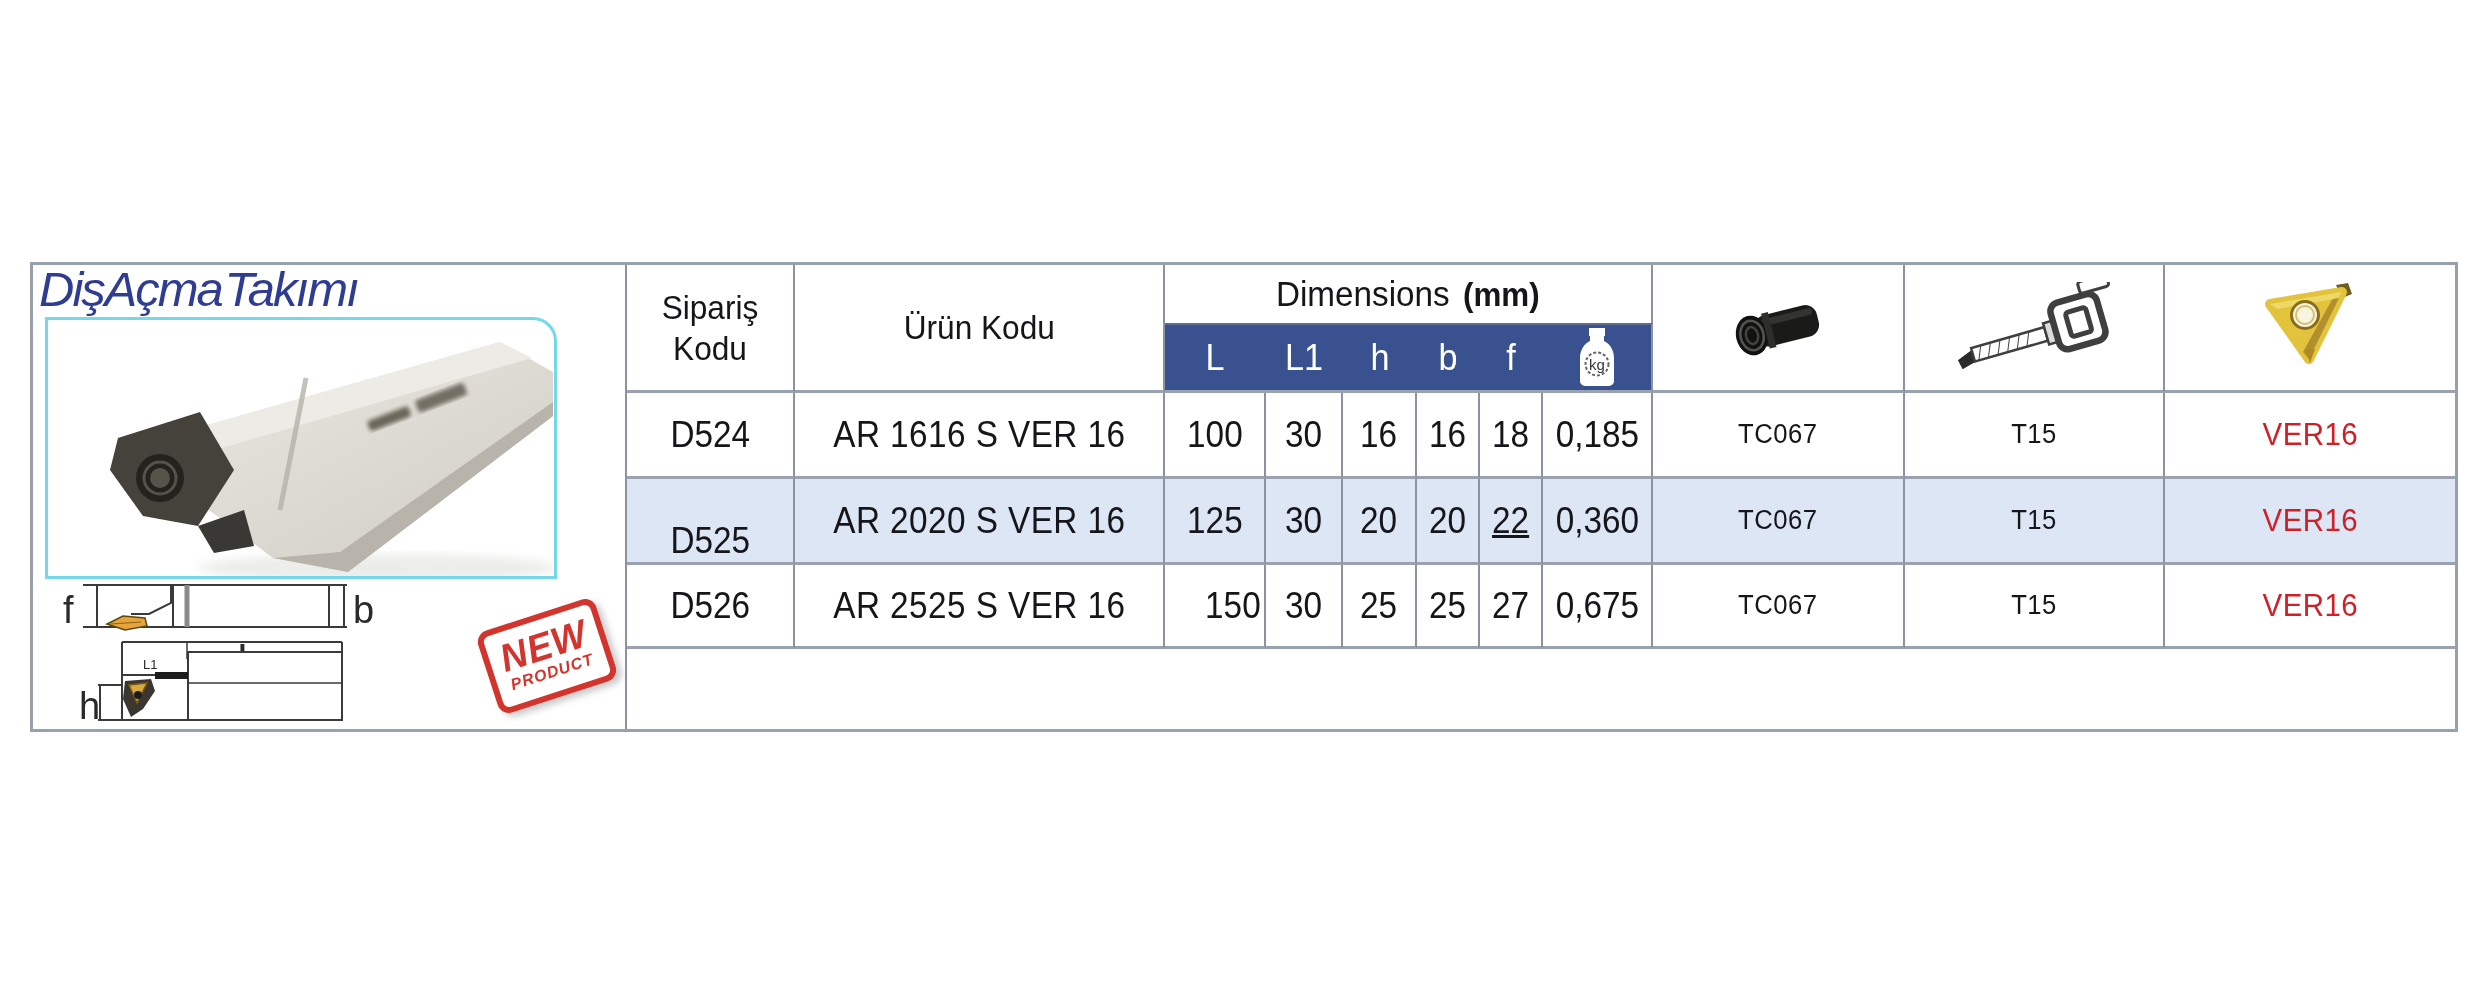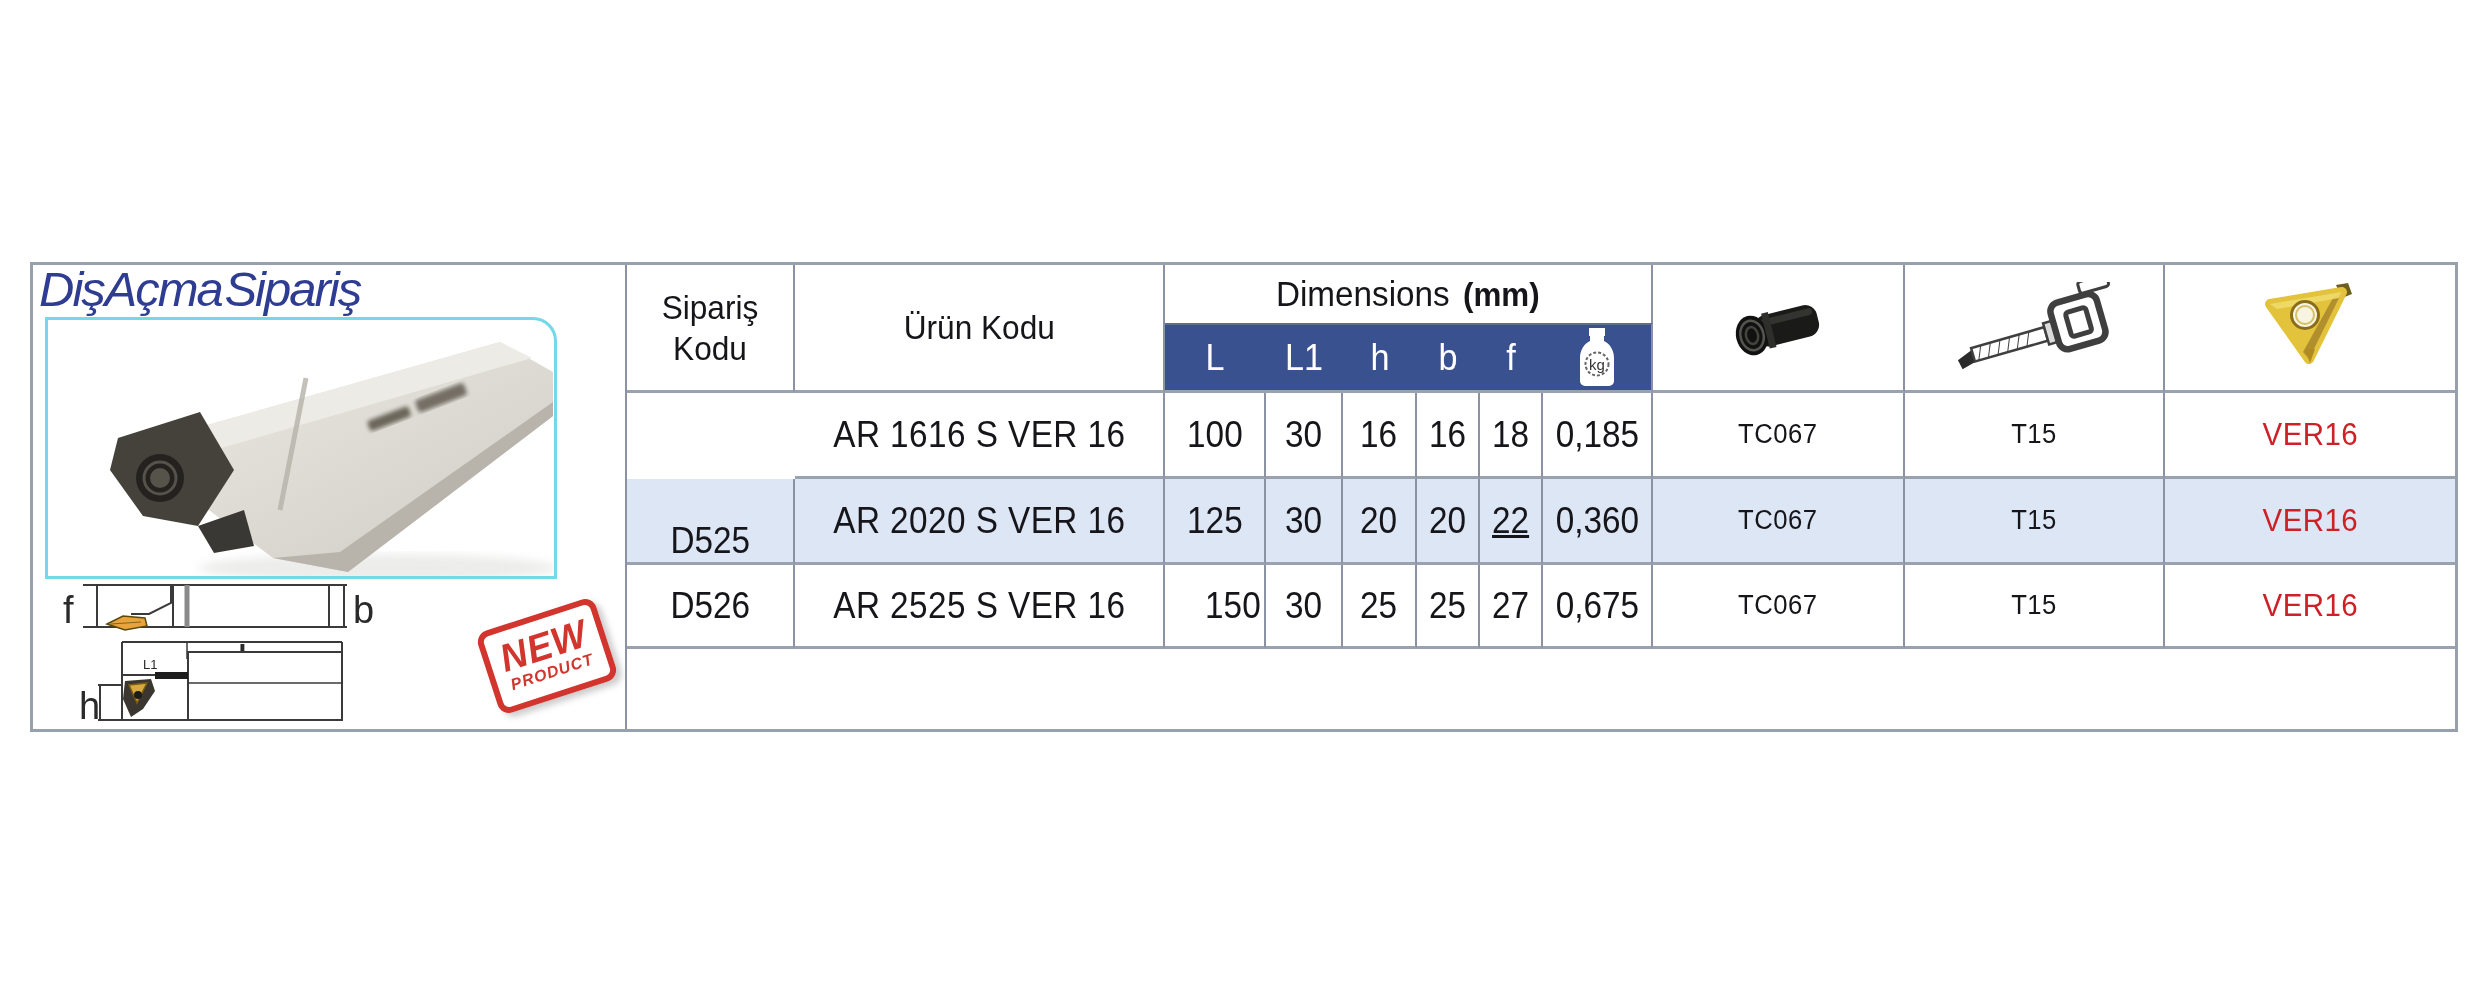--- a/index.html
+++ b/index.html
@@ -54,21 +54,21 @@
   svg text{font-family:"Liberation Sans",sans-serif;}
 </style>
 </head>
 <body>
 
 <div class="stage">
 
   <div class="catalog">
 
     <div class="left-panel" style="grid-area:1/1/7/2;">
-      <div class="page-title">Diş Açma Sipariş</div>
+      <div class="page-title">Diş Açma Takımı</div>
 
       <div class="photo-frame">
         <svg width="506" height="256" viewBox="0 0 506 256">
           <defs>
             <linearGradient id="barg" x1="0" y1="0" x2="1" y2="1">
               <stop offset="0" stop-color="#eceae4"></stop>
                 <stop offset="1" stop-color="#cfccc3"></stop>
             </linearGradient>
             <filter id="bl">
                 <feGaussianBlur stdDeviation="2.2"></feGaussianBlur>
@@ -213,20 +213,23 @@
         <polygon points="82,4 94,2 98,13 88,17" fill="#6b5e1f"></polygon>
         <polygon points="16,23 88,11 55,78" fill="#e3c23c" stroke="#e3c23c" stroke-width="10" stroke-linejoin="round"></polygon>
         <polygon points="88,11 55,78 49,71 79,17" fill="#a8862a" opacity=".85"></polygon>
         <polygon points="16,23 88,11 85,17 23,28" fill="#f0dc6a" opacity=".9"></polygon>
         <polygon points="51,68 61,68 56,82" fill="#b08a20"></polygon>
         <circle cx="51" cy="34" r="13.5" fill="#f8f4e2" stroke="#8a6d1c" stroke-width="3"></circle>
         <circle cx="51" cy="34" r="9" fill="none" stroke="#c9a92e" stroke-width="2" opacity=".7"></circle>
       </svg>
     </div>
 
+    <div class="cell vr hb" style="grid-area:3/2/4/3;">
+        <span class="code">D524</span>
+      </div>
     <div class="cell vr hb" style="grid-area:3/3/4/4;">
         <span class="prod">AR 1616 S VER 16</span>
       </div>
     <div class="cell vr hb" style="grid-area:3/4/4/5;">
         <span class="num">100</span>
       </div>
     <div class="cell vr hb" style="grid-area:3/5/4/6;">
         <span class="num">30</span>
       </div>
     <div class="cell vr hb" style="grid-area:3/6/4/7;">

